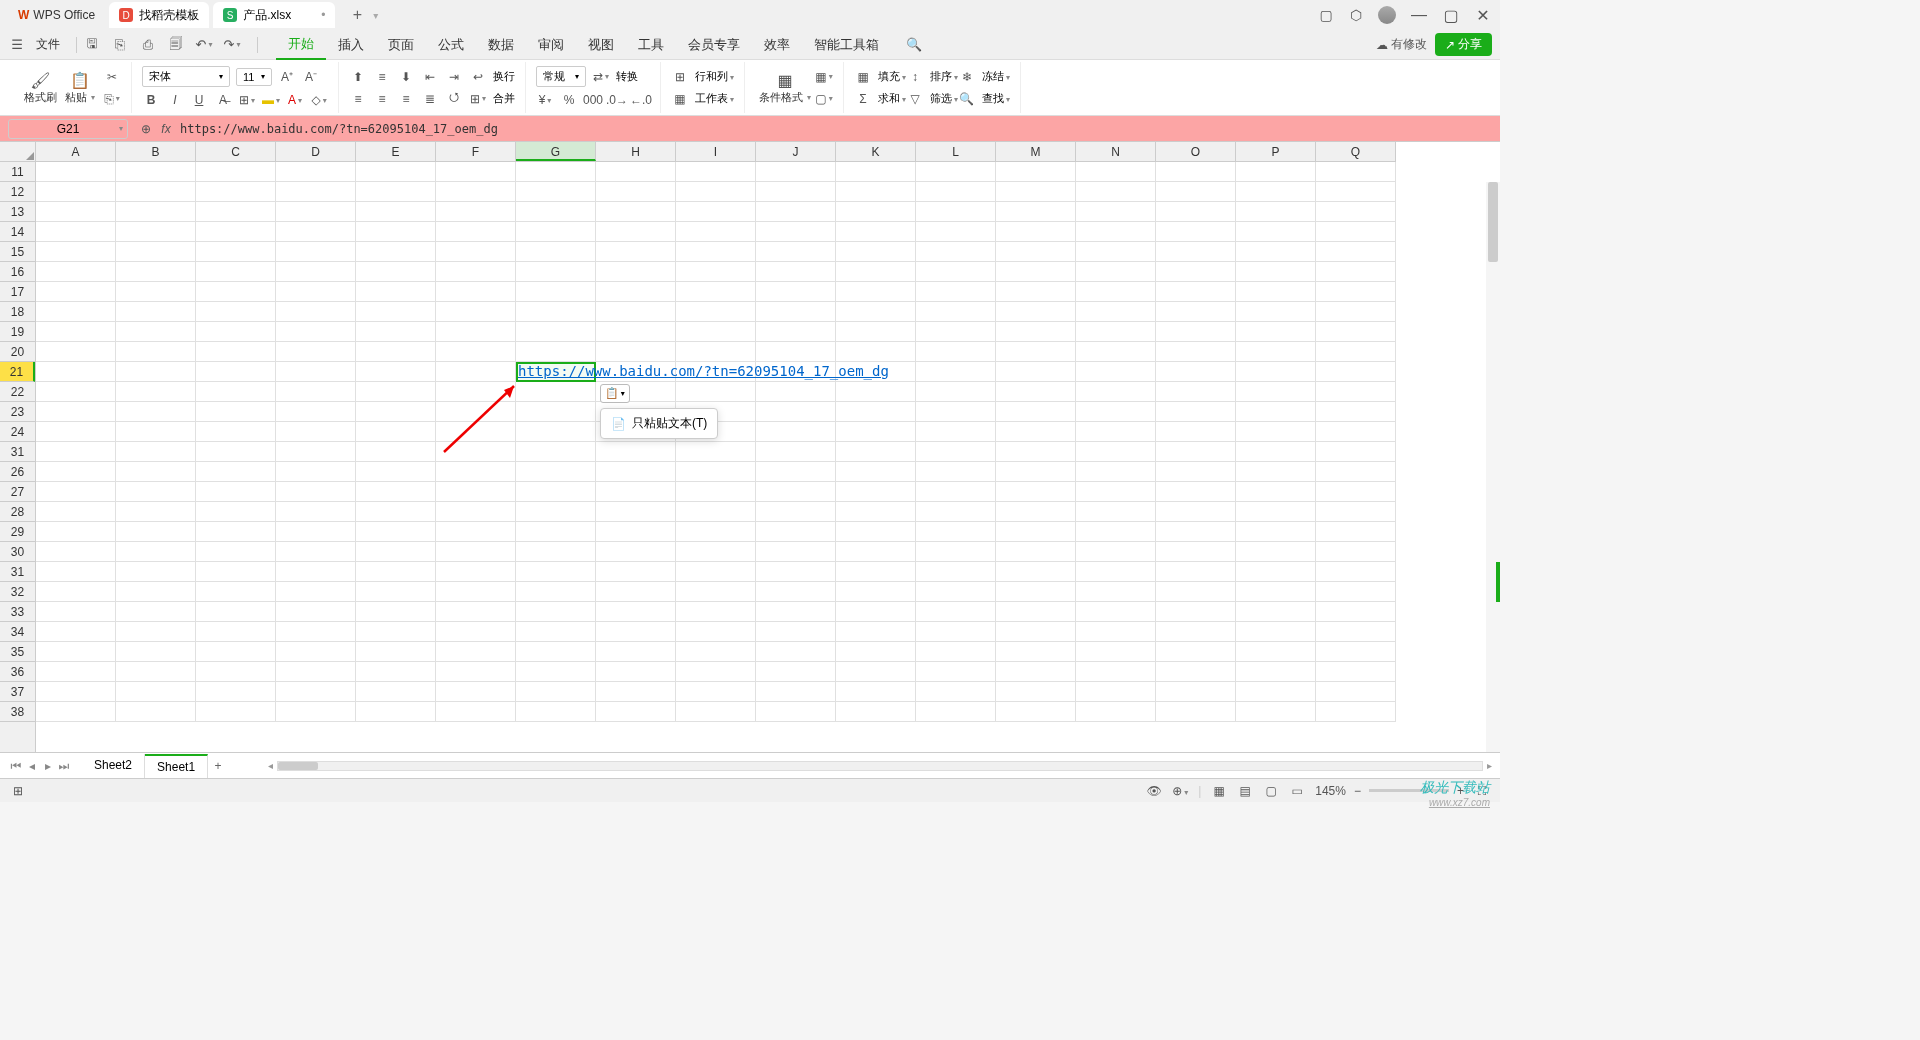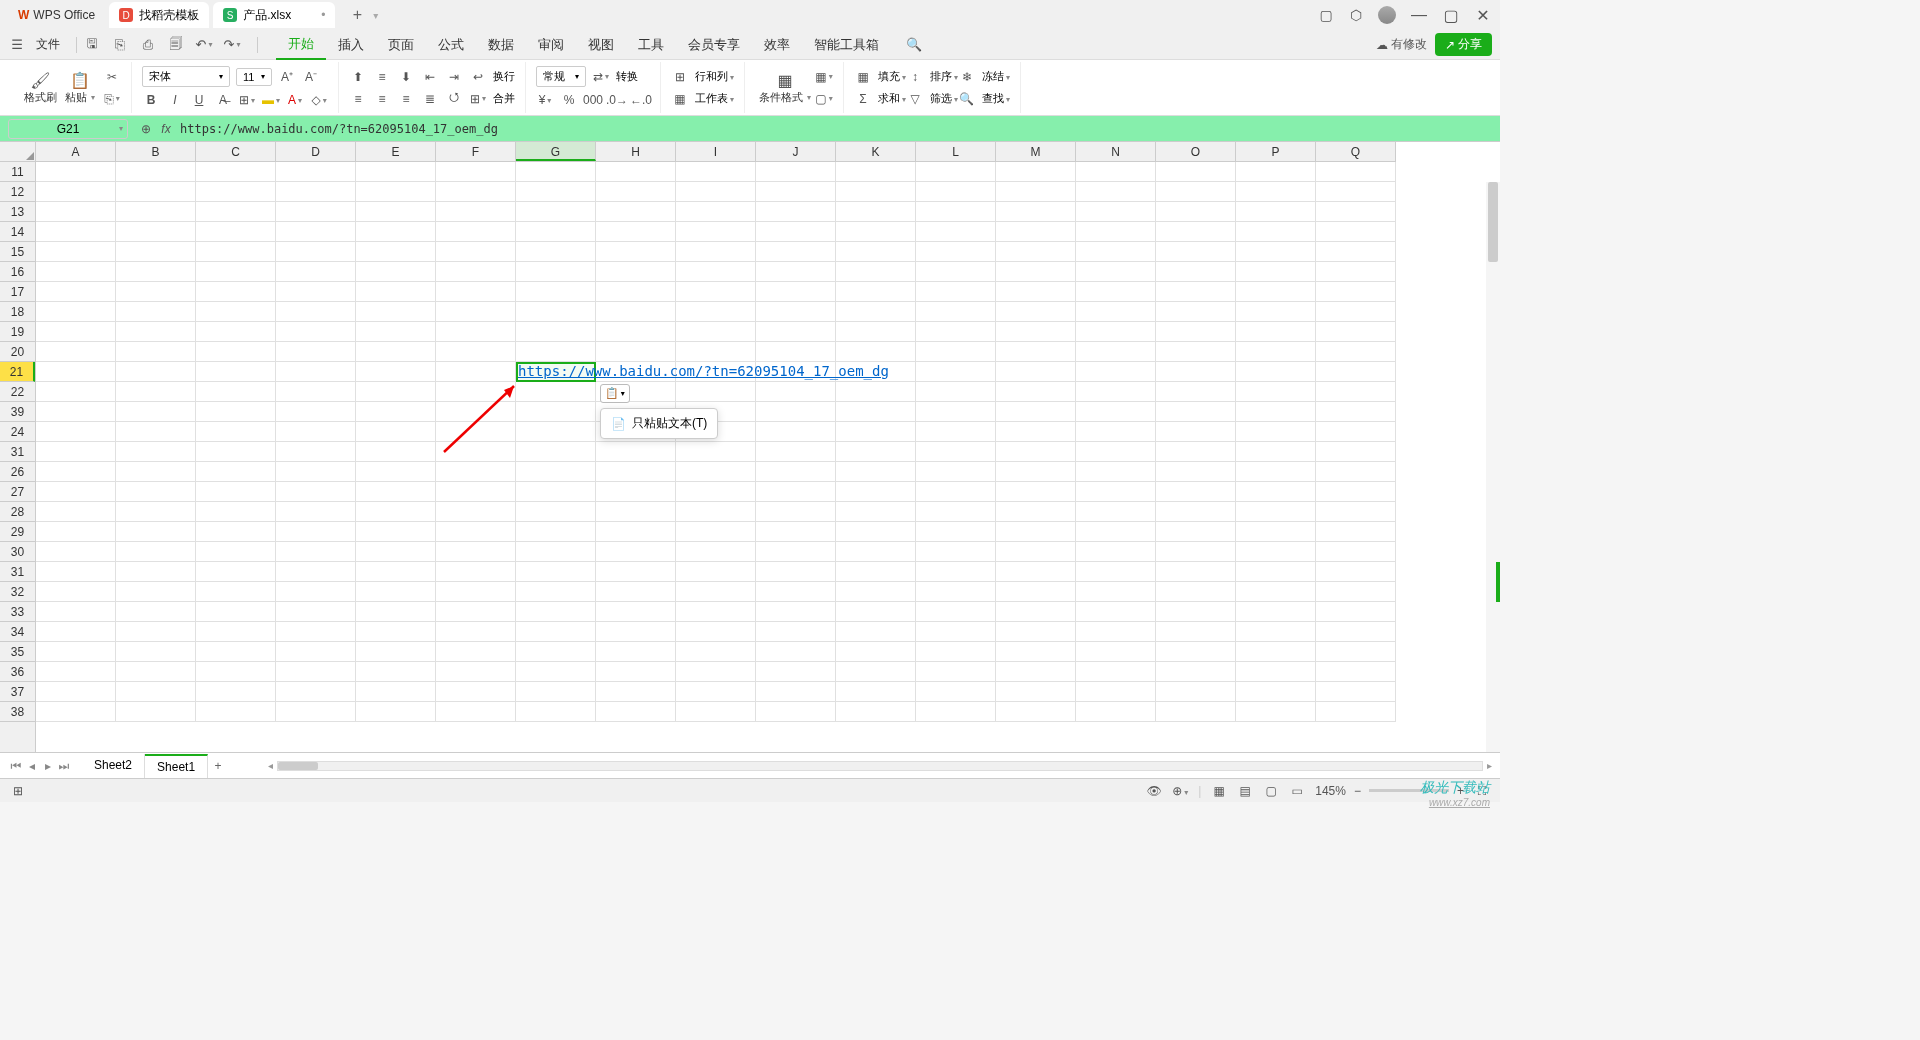--- a/index.html
+++ b/index.html
@@ -39,21 +39,21 @@
 .ribcol { display: flex; flex-direction: column; align-items: center; justify-content: center; font-size: 11px; color: #333; margin: 0 4px; height: 100%; }
 .ribcol .ricon { font-size: 16px; height: 20px; display: flex; align-items: center; color: #555; }
 .ribcol .rtext { font-size: 11px; display: flex; align-items: center; gap: 2px; }
 .ribrow { display: flex; align-items: center; gap: 6px; }
 .ribstack { display: flex; flex-direction: column; gap: 4px; }
 .selbox { border: 1px solid #ccc; padding: 2px 6px; font-size: 11px; display: flex; align-items: center; justify-content: space-between; border-radius: 2px; }
 .smallico { width: 18px; height: 18px; display: flex; align-items: center; justify-content: center; color: #555; font-size: 12px; }
 .dd::after { content: "▾"; font-size: 8px; margin-left: 2px; color: #888; }
 
 
-.formulabar { height: 26px; background: #86efac; display: flex; align-items: center; border-bottom: 1px solid #ccc; }
+.formulabar { height: 26px; background: #fca5a5; display: flex; align-items: center; border-bottom: 1px solid #ccc; }
 .namebox { width: 120px; border: 1px solid #ccc; margin: 2px 8px; height: 20px; font-size: 12px; display: flex; align-items: center; justify-content: center; border-radius: 3px; position: relative; }
 .namebox::after { content: "▾"; position: absolute; right: 4px; font-size: 8px; color: #888; }
 .fxico { width: 20px; text-align: center; font-size: 12px; color: #555; }
 .fxinput { flex: 1; border: none; font-size: 12px; font-family: monospace; color: #333; padding: 0 4px; }
 
 
 .gridwrap { position: relative; background: #fff; height: 610px; display: flex; }
 .corner { width: 36px; height: 20px; background: #f0f0f0; border-right: 1px solid #ccc; border-bottom: 1px solid #ccc; display: flex; align-items: center; justify-content: center; }
 .corner::after { content: ""; border: 4px solid transparent; border-right-color: #999; border-bottom-color: #999; position: absolute; top: 10px; left: 26px; }
 .colheads { display: flex; height: 20px; background: #f0f0f0; border-bottom: 1px solid #ccc; }
@@ -344,21 +344,21 @@
           <div class="rowhead">13</div>
           <div class="rowhead">14</div>
           <div class="rowhead">15</div>
           <div class="rowhead">16</div>
           <div class="rowhead">17</div>
           <div class="rowhead">18</div>
           <div class="rowhead">19</div>
           <div class="rowhead">20</div>
           <div class="rowhead sel">21</div>
           <div class="rowhead">22</div>
-          <div class="rowhead">39</div>
+          <div class="rowhead">23</div>
           <div class="rowhead">24</div>
           <div class="rowhead">31</div>
           <div class="rowhead">26</div>
           <div class="rowhead">27</div>
           <div class="rowhead">28</div>
           <div class="rowhead">29</div>
           <div class="rowhead">30</div>
           <div class="rowhead">31</div>
           <div class="rowhead">32</div>
           <div class="rowhead">33</div>

